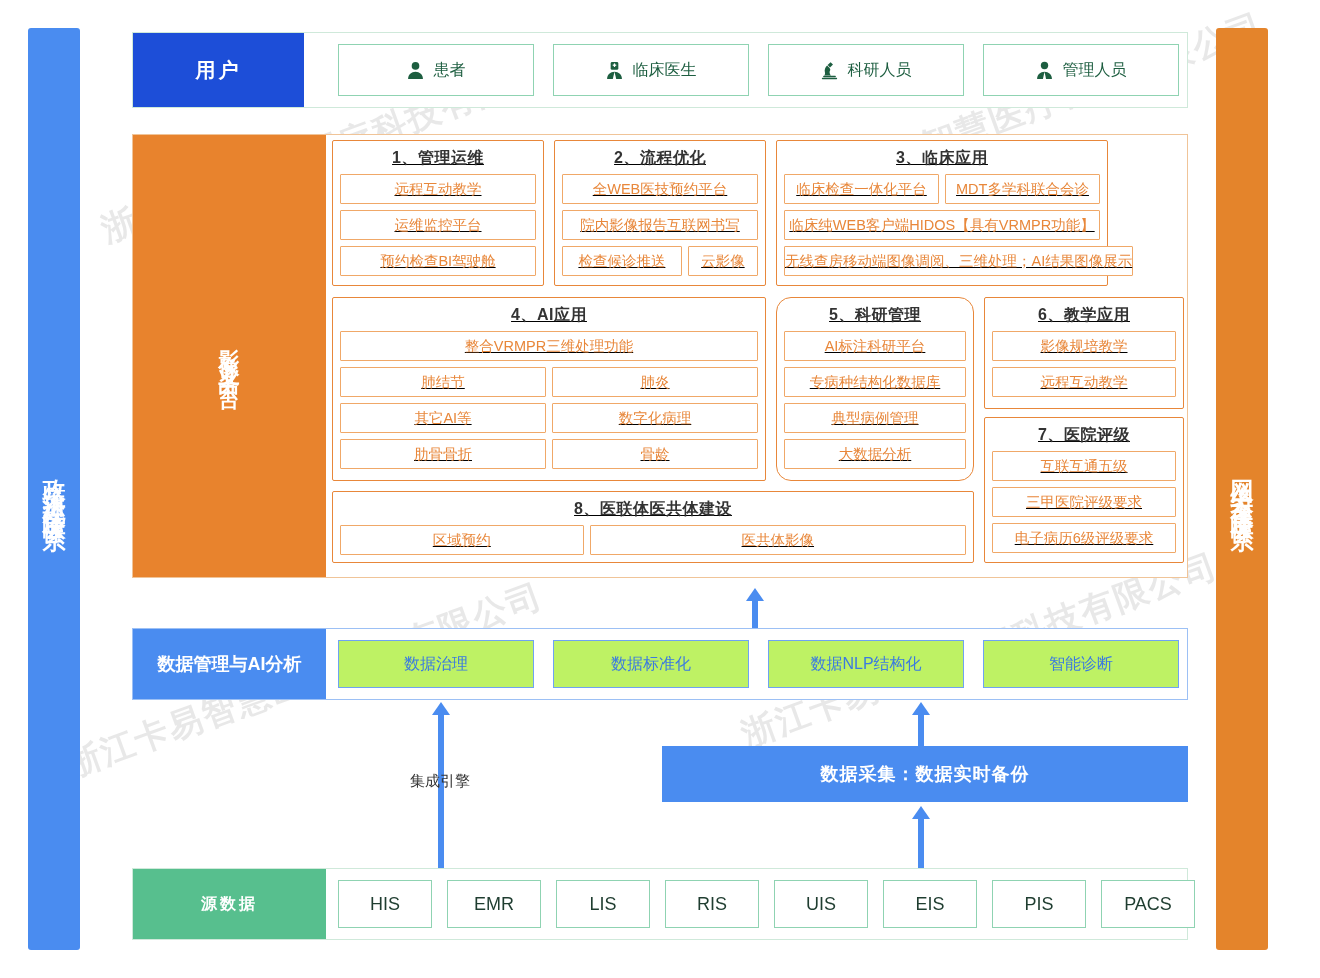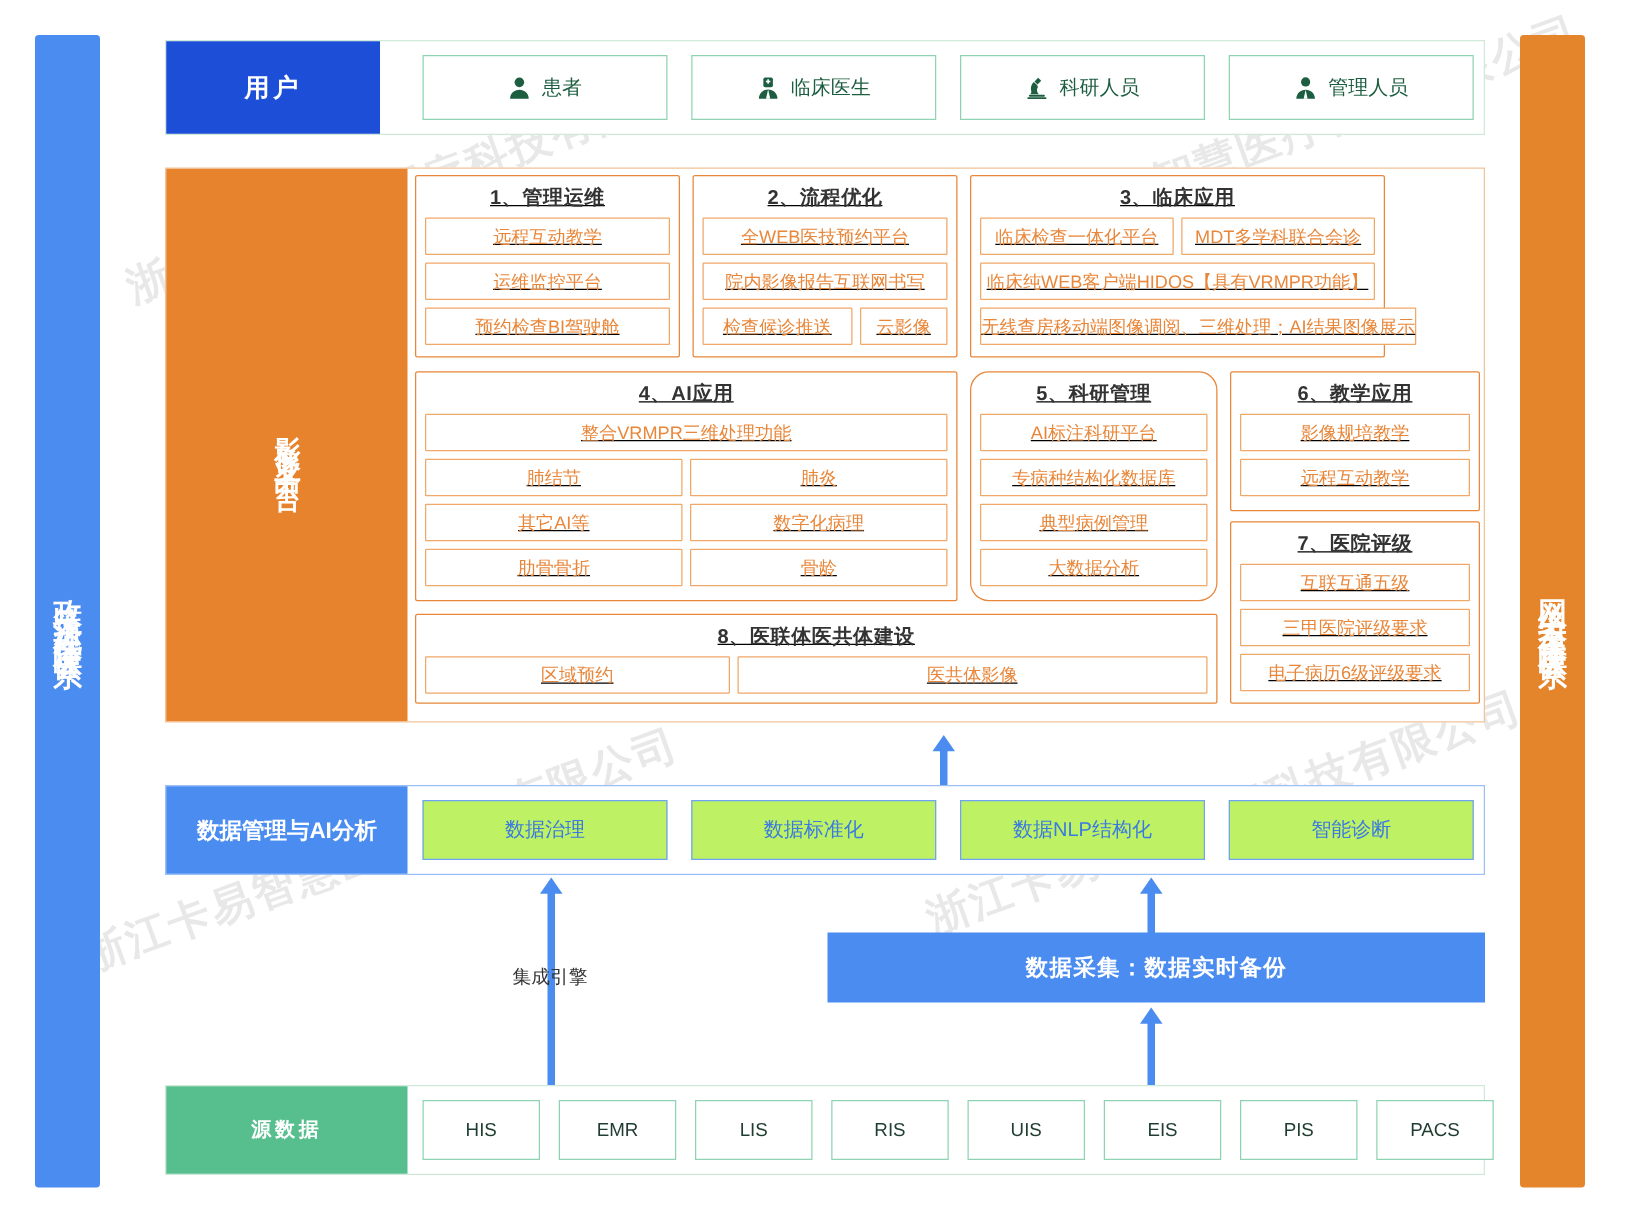--- a/index.html
+++ b/index.html
@@ -108,21 +108,21 @@
     color:#333;font-size:15px;
   }
 
   
   #src-row{left:132px;top:868px;width:1056px;height:72px;border:1px solid #cfe9da;box-sizing:border-box;}
   #src-label{width:193px;height:70px;background:#57bf8e;font-size:16px;letter-spacing:3px;}
   .src-cards{position:absolute;left:205px;top:0;height:70px;display:flex;align-items:center;gap:15px;}
   .src-card{
     width:94px;height:48px;border:1px solid #8fd3b2;background:#fff;
     display:flex;align-items:center;justify-content:center;
-    color:#1f3d30;font-size:15px;box-sizing:border-box;
+    color:#1f3d30;font-size:18px;box-sizing:border-box;
   }
 
   
   .arrow{position:absolute;}
   .arrow .shaft{position:absolute;left:50%;transform:translateX(-50%);width:6px;background:#4a8cf0;}
   .arrow .head{
     position:absolute;left:50%;transform:translateX(-50%);top:0;
     width:0;height:0;border-left:9px solid transparent;border-right:9px solid transparent;
     border-bottom:13px solid #4a8cf0;
   }

